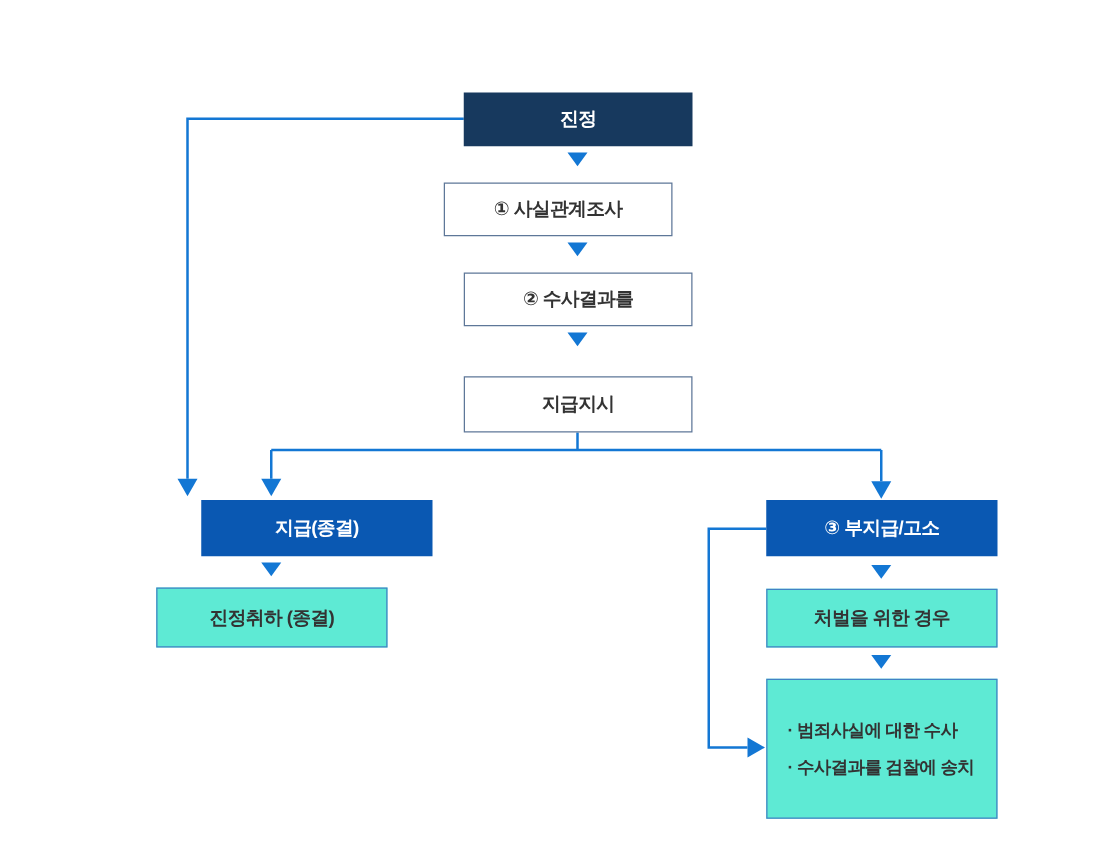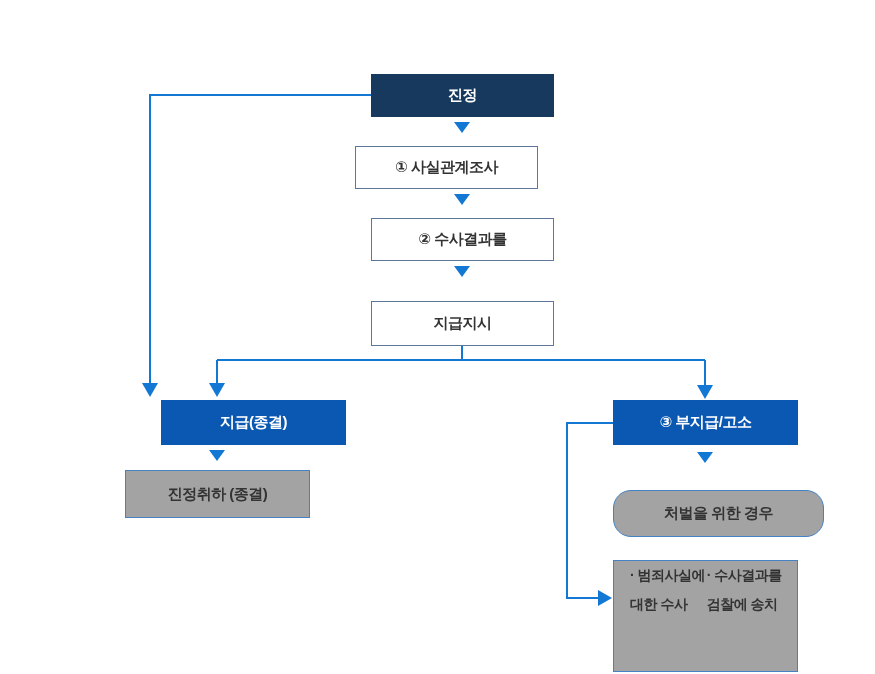--- a/index.html
+++ b/index.html
@@ -60,34 +60,33 @@
   .node.blue {
     background: var(--blue);
     color: #ffffff;
   }
   .node.outline-muted {
     background: #ffffff;
     border: 1px solid var(--border_muted);
     color: var(--text_dark);
   }
   .node.outline-light {
-    background: #a3a3a3;
+    background: #5eead4;
     border: 1px solid var(--border_light);
     color: var(--text_dark);
   }
   .node.list {
-    flex-direction: row;
+    flex-direction: column;
     align-items: flex-start;
     justify-content: center;
     padding-left: 16px;
     padding-right: 6px;
     font-size: 14px;
     line-height: 29px;
     text-align: left;
-    margin-top: 17px;
   }
   .bullet-line::before {
     content: "\00B7\00A0";
     font-weight: 700;
   }
   .tri {
     position: absolute;
     width: 0;
     height: 0;
     border-left: 8px solid transparent;
@@ -134,20 +133,20 @@
   <div class="node outline-muted" style="left:371px; top:218px; width:183px; height:43px;">② 수사결과를</div>
 
   <div class="node outline-muted" style="left:371px; top:289px; width:183px; height:45px;margin-top:12px;">지급지시</div>
 
   <div class="node blue" style="left:125px; top:400px; width:185px; height:45px;margin-left:36px;">지급(종결)</div>
 
   <div class="node outline-light" style="left:125px; top:470px; width:185px; height:48px;">진정취하 (종결)</div>
 
   <div class="node blue" style="left:613px; top:400px; width:185px; height:45px;">③ 부지급/고소</div>
 
-  <div class="node outline-light" style="left:613px; top:490px; width:211px; height:47px;border-radius:18px;">처벌을 위한 경우</div>
+  <div class="node outline-light" style="left:613px; top:471px; width:185px; height:47px;">처벌을 위한 경우</div>
 
   <div class="node outline-light list" style="left:613px; top:543px; width:185px; height:112px;">
     <div class="bullet-line">범죄사실에 대한 수사</div>
     <div class="bullet-line">수사결과를 검찰에 송치</div>
   </div>
 
 </div>
 
 </body></html>

